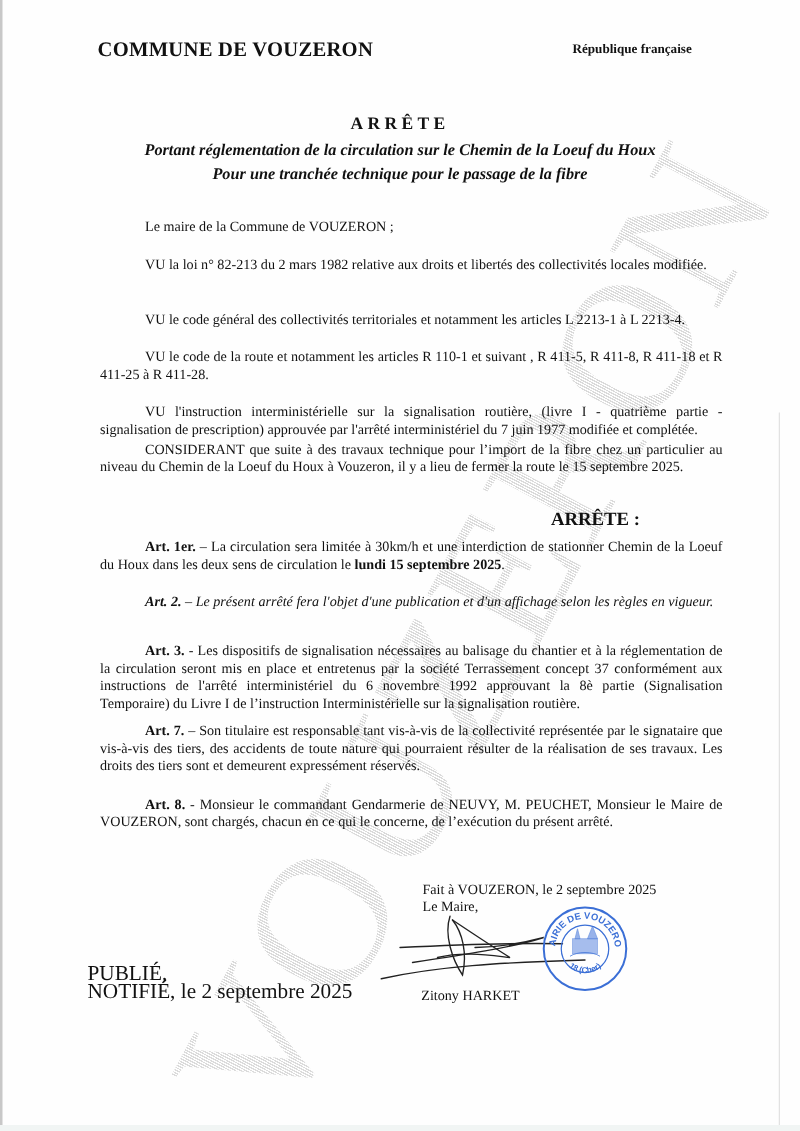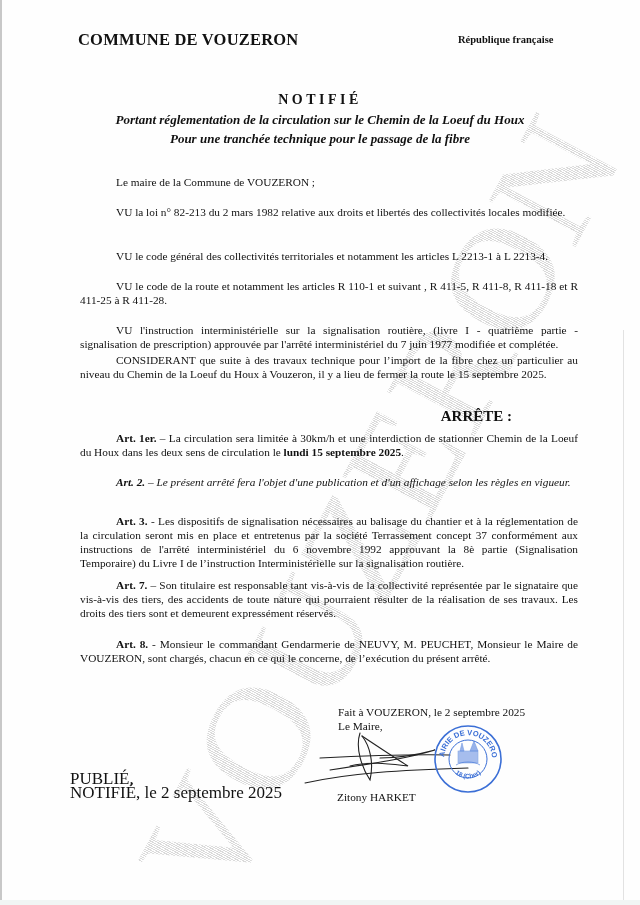--- a/index.html
+++ b/index.html
@@ -62,21 +62,21 @@
   <div class="edge-bottom"></div>
 
   <div class="watermark">
     <div class="wm-text">VOUZERON</div>
   </div>
 
   <div class="content">
     <div class="abs commune">COMMUNE DE VOUZERON</div>
     <div class="abs republique">République française</div>
 
-    <div class="abs arrete-title">NOTIFIÉ</div>
+    <div class="abs arrete-title">ARRÊTE</div>
     <div class="abs subtitle sub1">Portant réglementation de la circulation sur le Chemin de la Loeuf du Houx</div>
     <div class="abs para p-maire"><span class="ind"></span><span>Le maire de la Commune de VOUZERON ;</span></div>
 
     <div class="abs subtitle sub2">Pour une tranchée technique pour le passage de la fibre</div>
     <div class="abs para p-vu1"><span class="ind"></span><span>VU la loi n° 82-213 du 2 mars 1982 relative aux droits et libertés des collectivités locales modifiée.</span></div>
     <div class="abs para p-vu2"><span class="ind"></span><span>VU le code général des collectivités territoriales et notamment les articles L 2213-1 à L 2213-4.</span></div>
     <div class="abs para p-vu3"><span class="ind"></span><span>VU le code de la route et notamment les articles R 110-1 et suivant , R 411-5, R 411-8, R 411-18 et R 411-25 à R 411-28.</span></div>
     <div class="abs para p-vu4"><span class="ind"></span><span>VU l'instruction interministérielle sur la signalisation routière, (livre I - quatrième partie - signalisation de prescription) approuvée par l'arrêté interministériel du 7 juin 1977 modifiée et complétée.</span></div>
     <div class="abs para p-cons"><span class="ind"></span><span>CONSIDERANT que suite à des travaux technique pour l’import de la fibre chez un particulier au niveau du Chemin de la Loeuf du Houx à Vouzeron, il y a lieu de fermer la route le 15 septembre 2025.</span></div>
 

